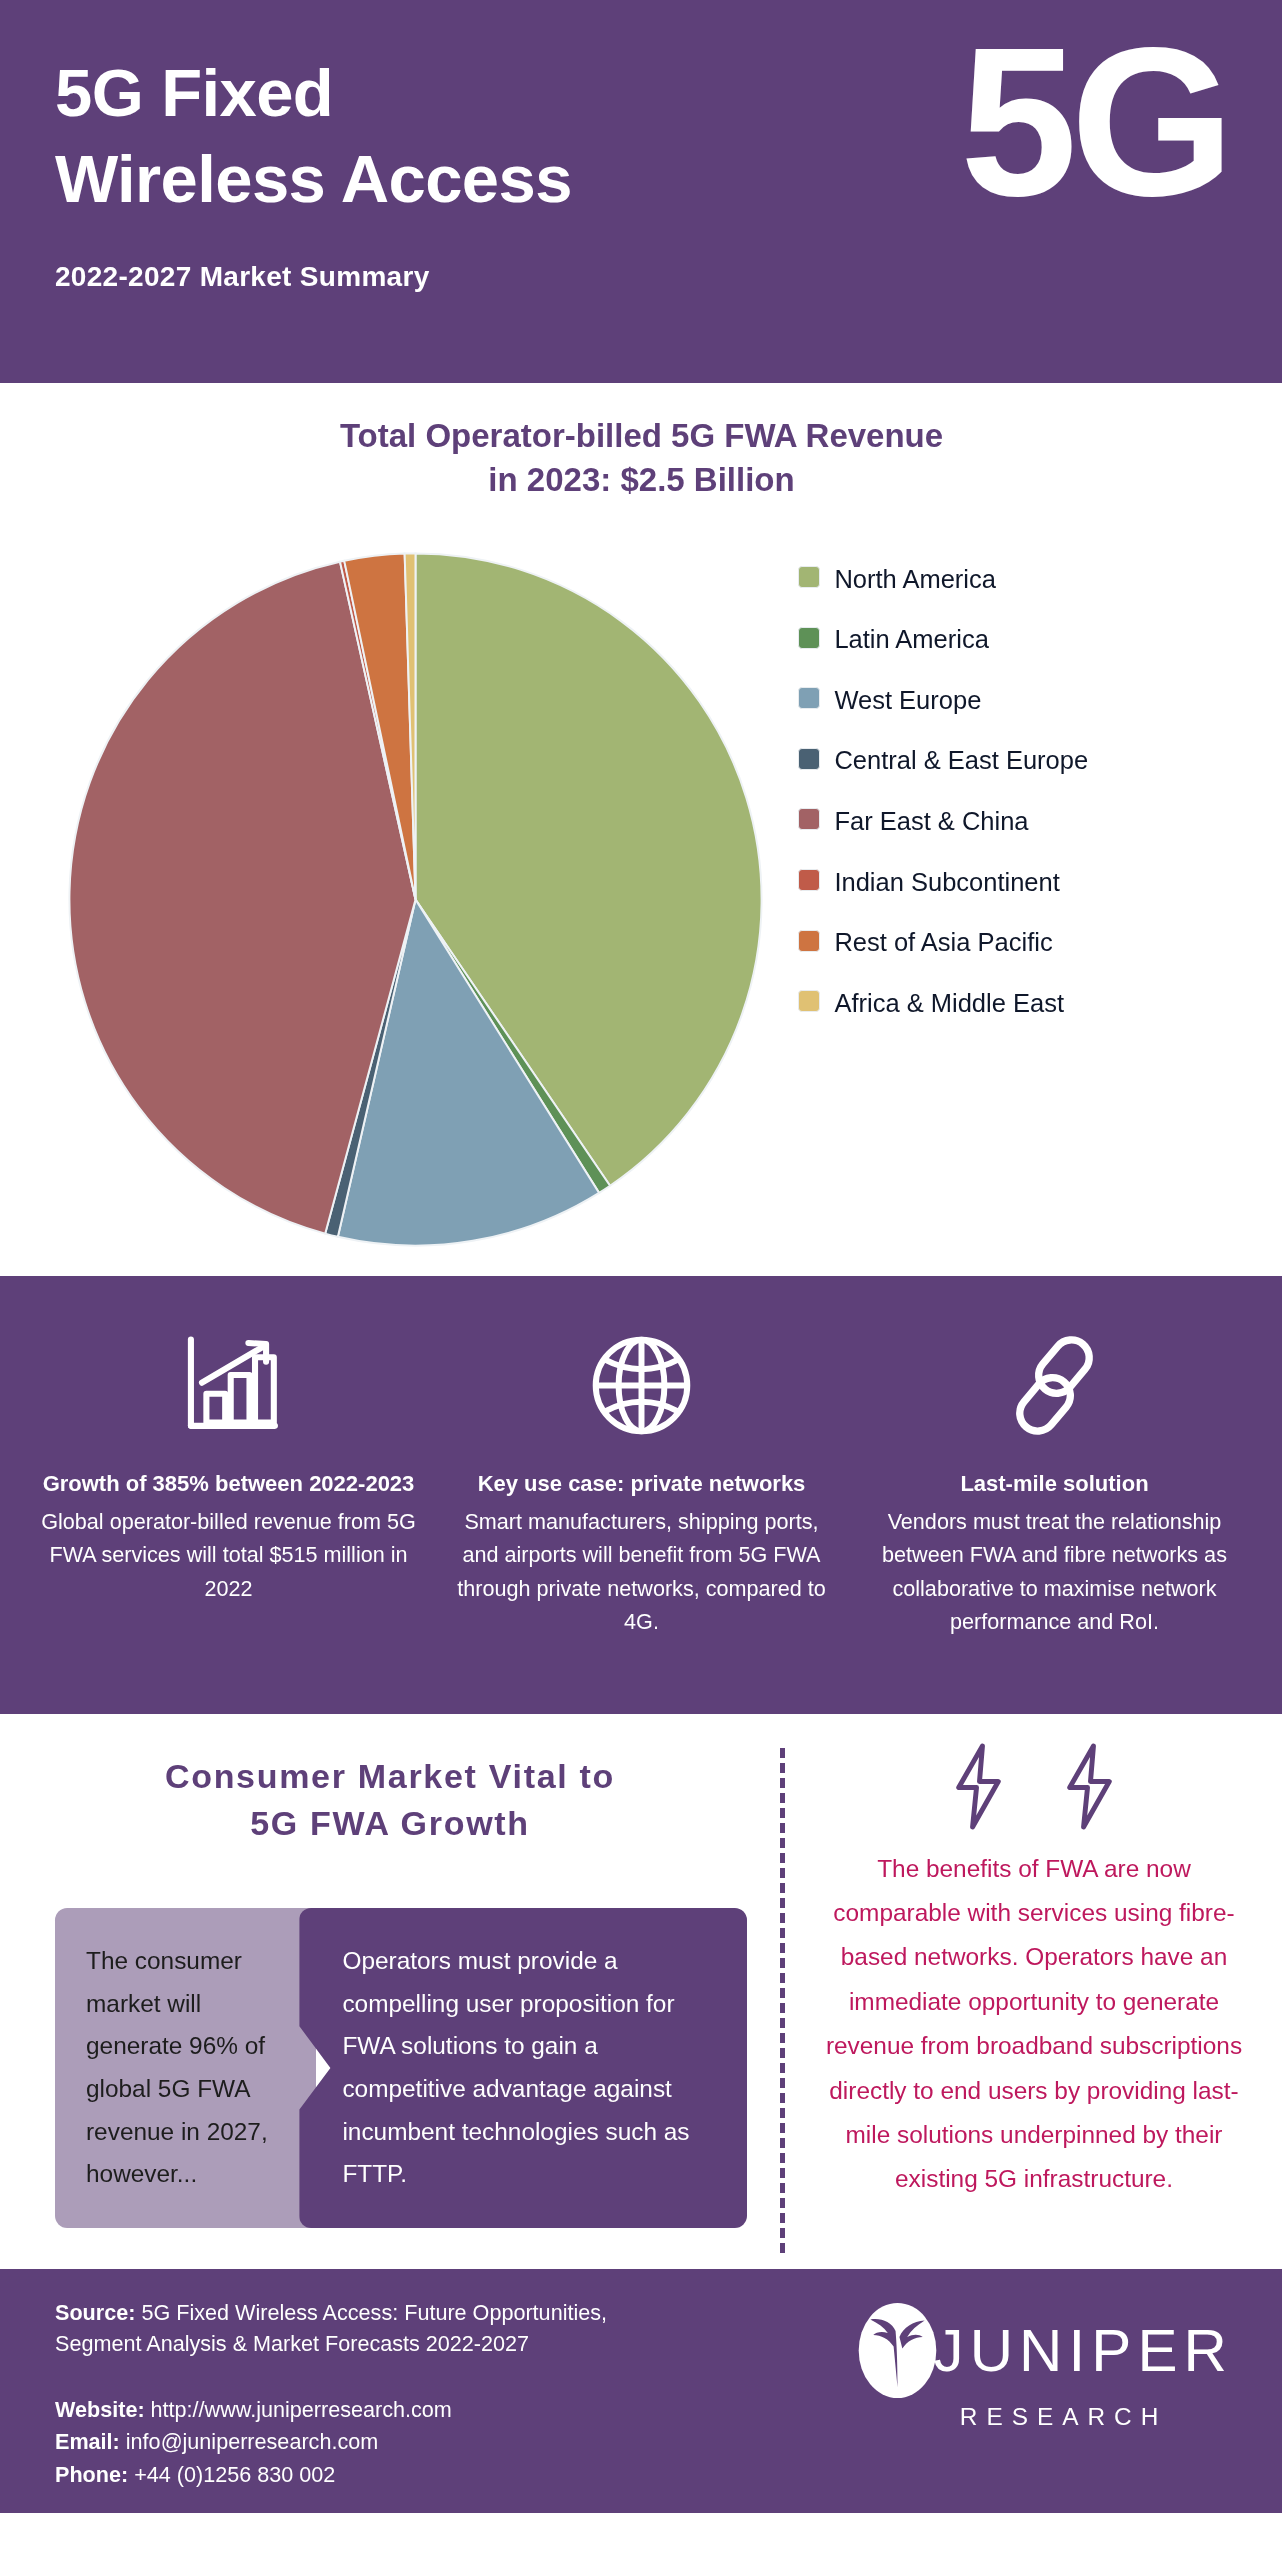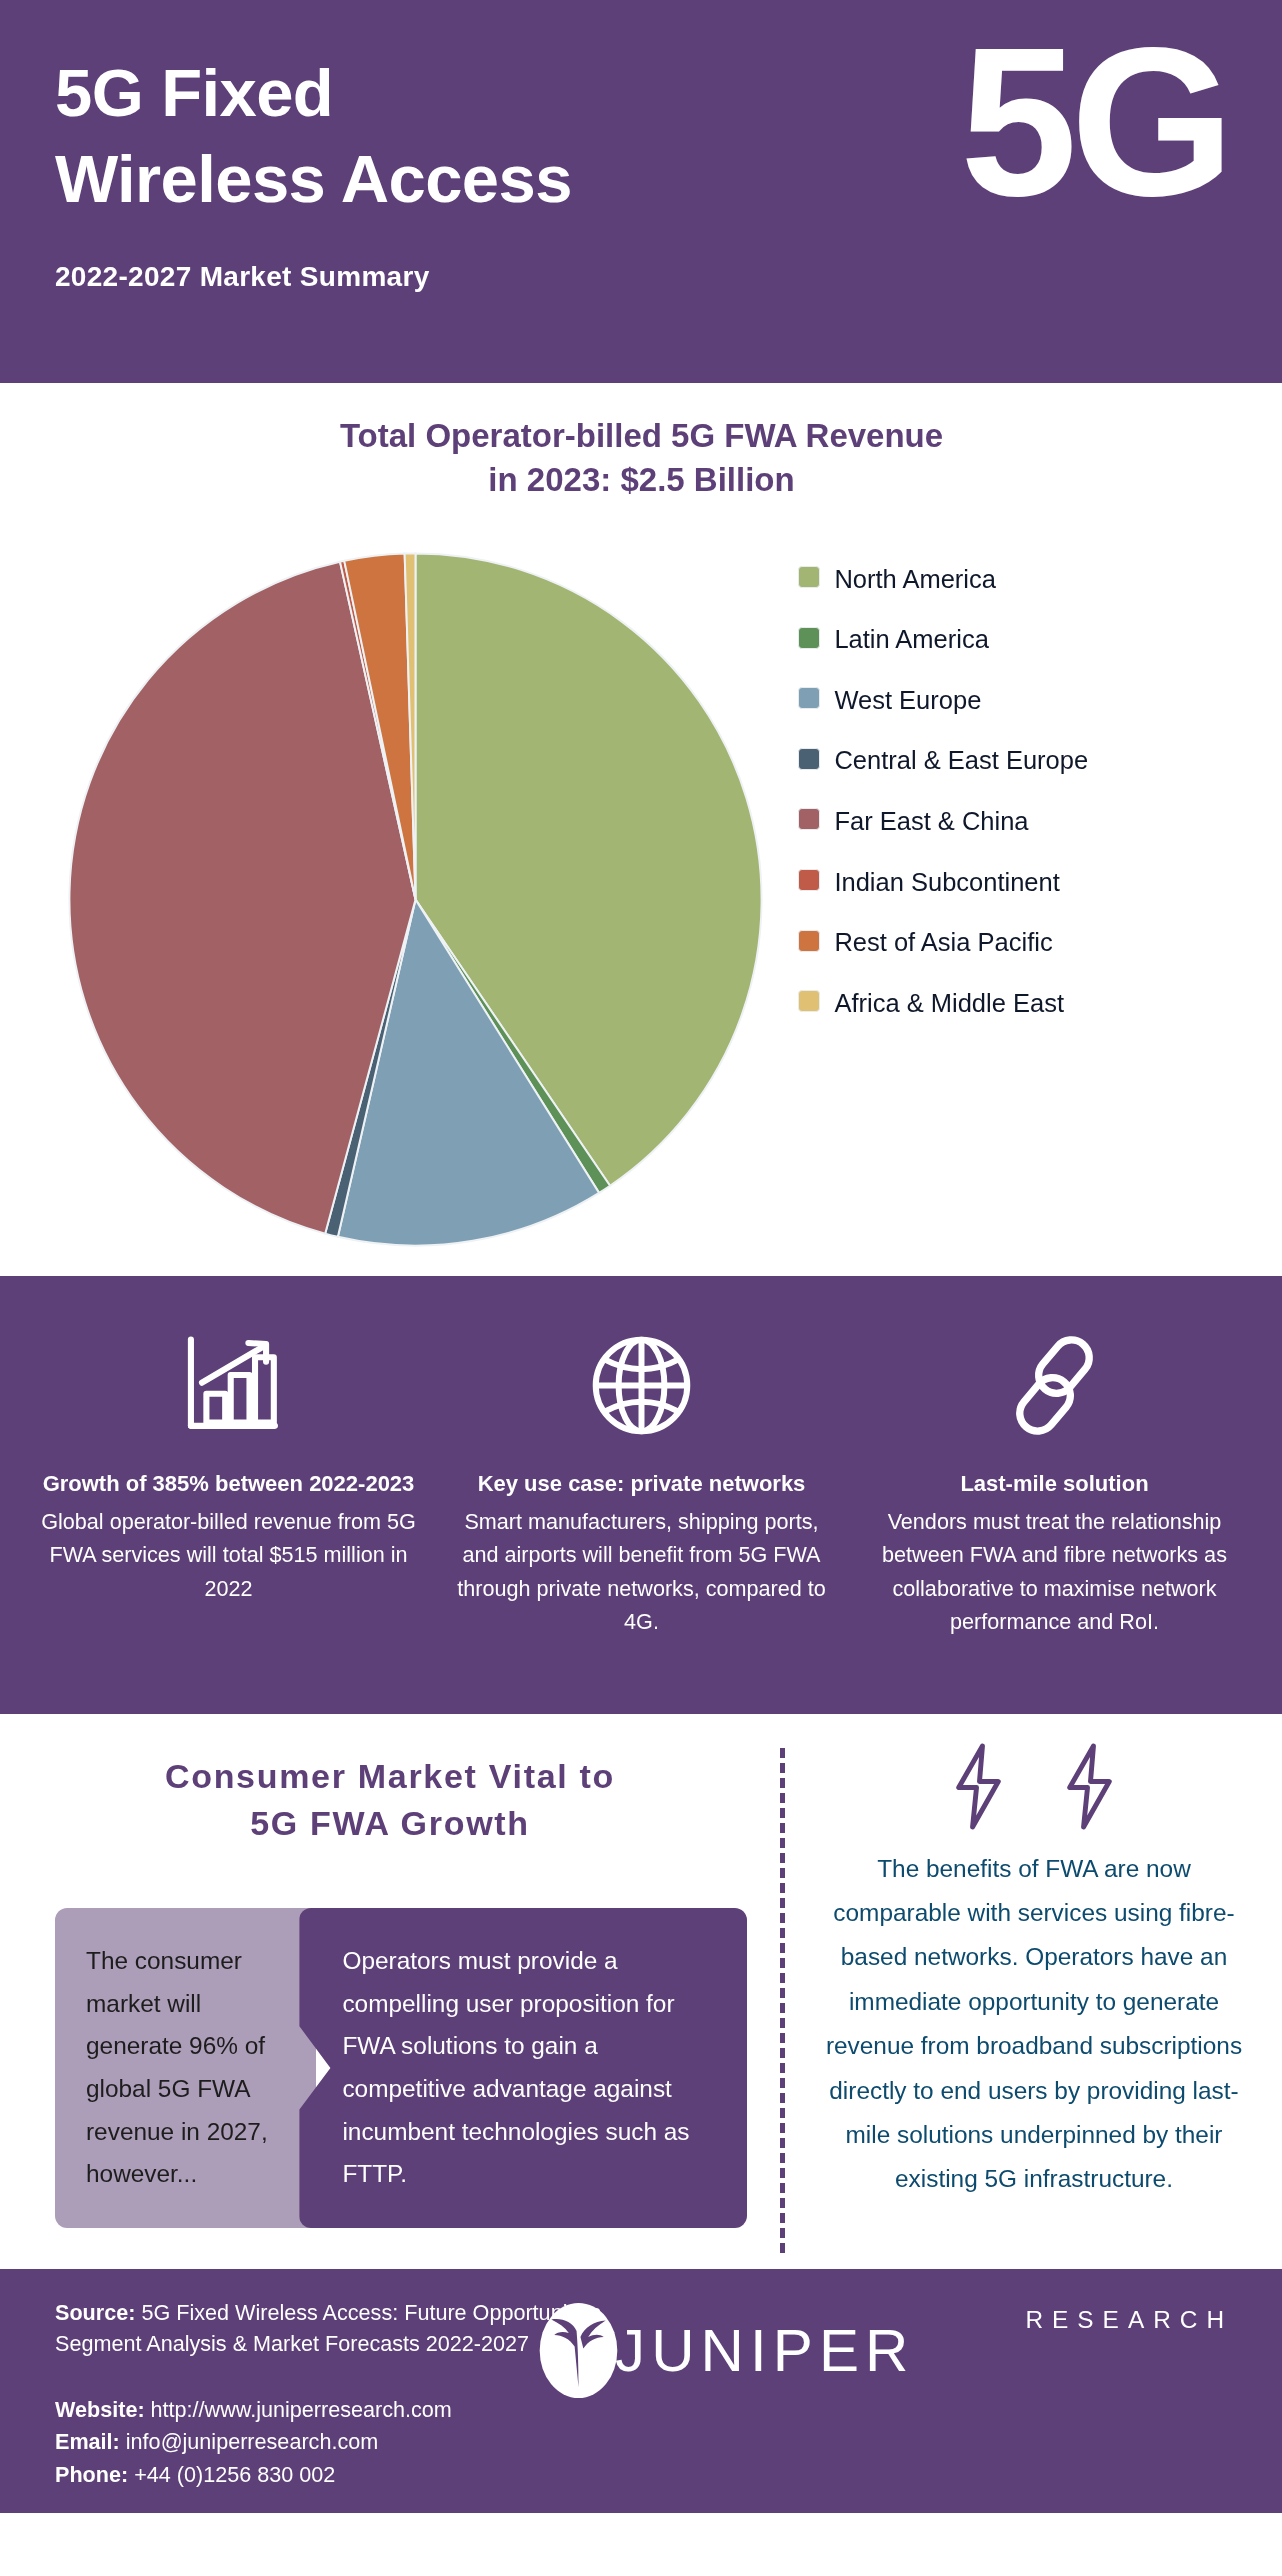--- a/index.html
+++ b/index.html
@@ -200,21 +200,21 @@
     text-align: center;
   }
   .bolts {
     display: flex;
     justify-content: center;
     gap: 50px;
     margin-bottom: 15.5px;
   }
   .consumer-right-text {
     font-size: 24.4px;
-    color: #0c4a6e;
+    color: #be185d;
     line-height: 1.82;
   }
 
   
   .footer {
     background: #5E4079;
     height: 244px;
     display: flex;
     align-items: flex-start;
     padding: 28px 39px 0 55px;
@@ -232,21 +232,21 @@
     color: #ffffff;
     font-size: 21.6px;
     line-height: 1.52;
   }
   .b { font-weight: bold; }
   .footer-logo {
     position: absolute;
     right: 50px;
     top: 33px;
     display: flex;
-    flex-direction: row;
+    flex-direction: column;
     align-items: flex-start;
   }
   .logo-row { display: flex; align-items: center; }
   .logo-word {
     color: #ffffff;
     font-size: 60px;
     letter-spacing: 6.1px;
     font-weight: 400;
     margin-left: -12.2px;
   }

